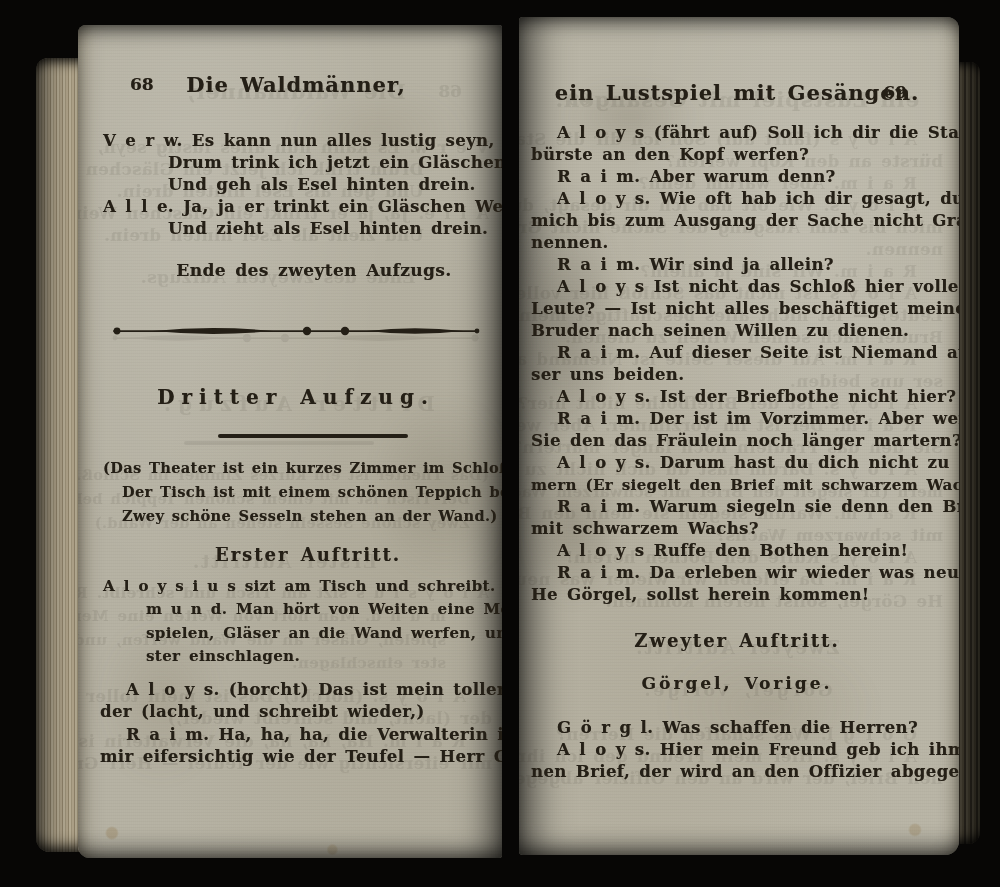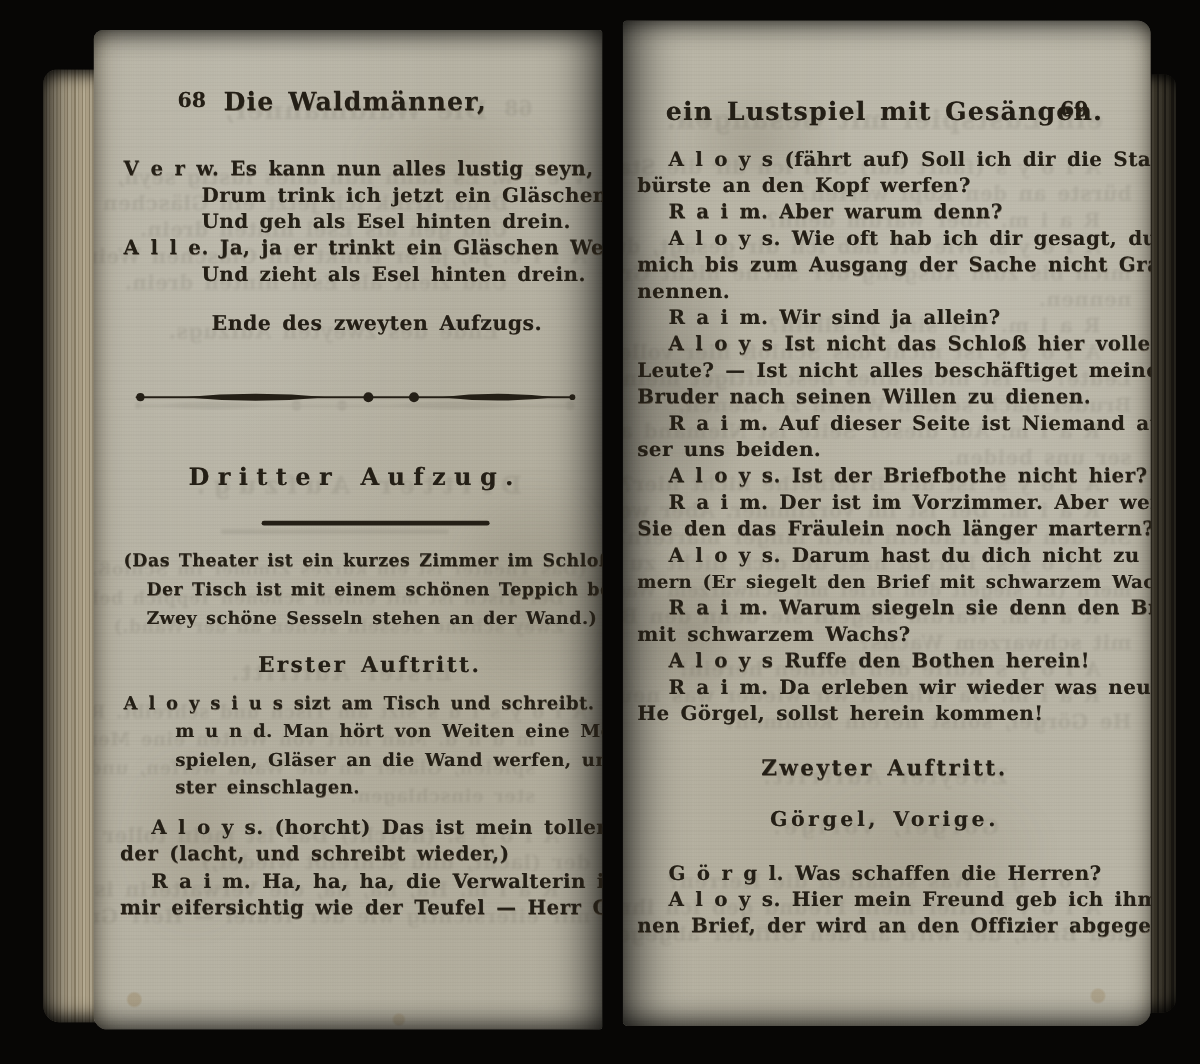--- a/index.html
+++ b/index.html
@@ -74,21 +74,21 @@
     font-size:16.5px;letter-spacing:.4px;word-spacing:3px;
     text-shadow:.2px .3px .4px rgba(45,35,22,.55);
   }
   .page.left  .content{left:22px;top:35px;width:392px;}
   .page.right .content{left:12px;top:41px;width:412px;}
   .ghost{z-index:1;opacity:.08;filter:blur(.7px);transform:translateY(7px) scaleX(-1);}
   .ln{white-space:nowrap;}
   .pg-header{position:relative;text-align:center;font-size:21px;letter-spacing:1px;margin-top:12px;height:30px;}
   .page.right .pg-header{margin-top:22px;}
   .pg-num{position:absolute;top:2px;font-size:17px;letter-spacing:0;}
-  .page.left  .pg-num{left:48px;text-align:center;}
+  .page.left  .pg-num{left:30px;text-align:center;}
   .page.right .pg-num{right:36px;}
   .b-verse{margin-top:28px;line-height:22px;}
   .v0{margin-left:3px;}  .v1{margin-left:68px;}
   .b-centered{margin-top:20px;text-align:center;transform:translateX(18px);font-size:17px;}
   .b-ornament{margin-top:44px;text-align:center;line-height:0;}
   .b-heading1{margin-top:46px;text-align:center;font-size:20px;letter-spacing:7px;line-height:26px;}
   .b-rule{margin-top:24px;margin-left:118px;width:190px;height:3.5px;background:#241f16;border-radius:2px;}
   .b-stage{margin-top:18px;font-size:14.5px;line-height:24px;word-spacing:2px;}
   .st1{margin-left:22px;}
   .b-heading2{margin-top:14px;text-align:center;font-size:18px;letter-spacing:2px;transform:translateX(12px);line-height:25px;}

